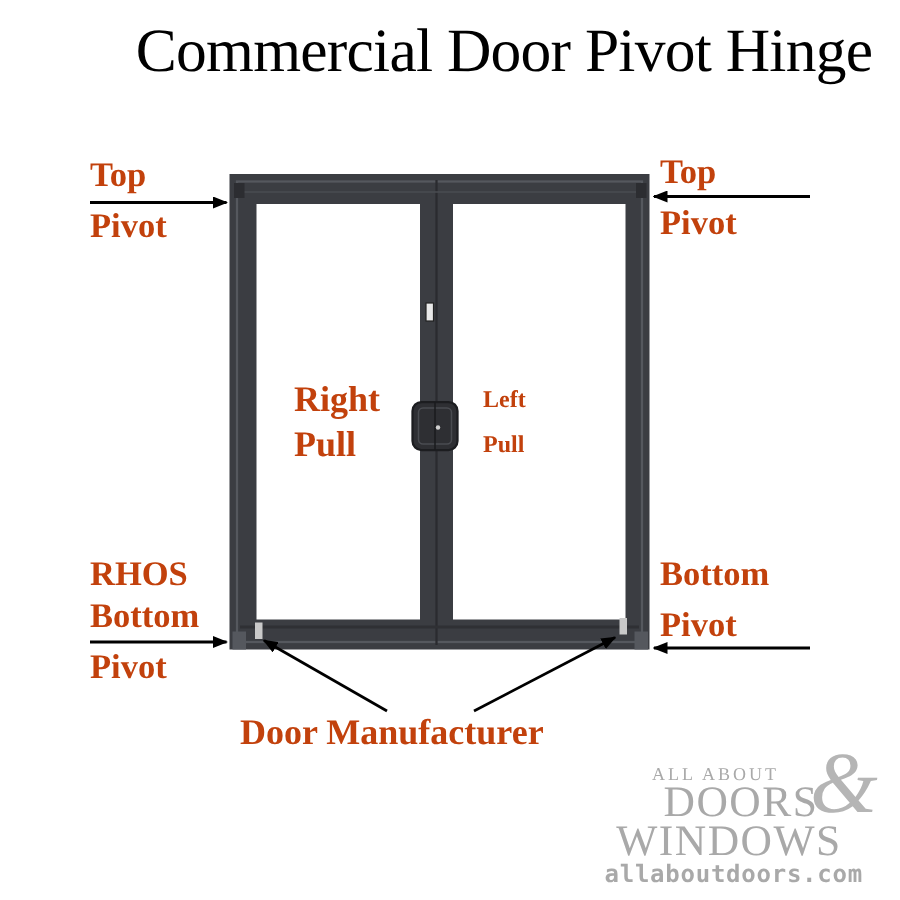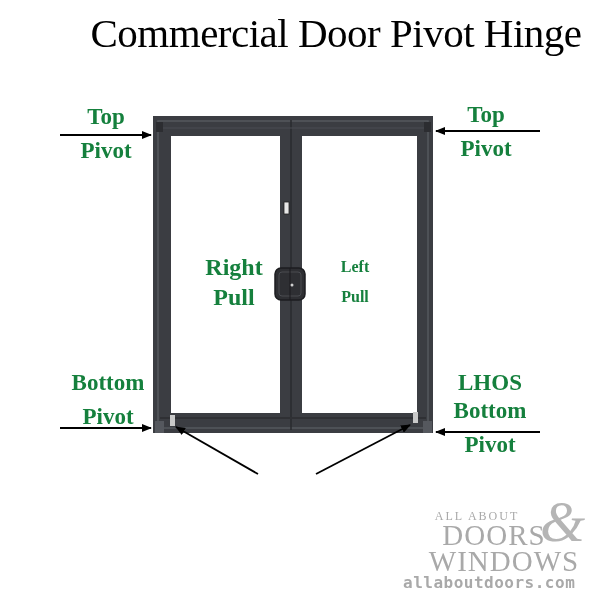--- a/index.html
+++ b/index.html
@@ -5,28 +5,28 @@
     * { margin: 0; padding: 0; box-sizing: border-box; }
     html, body { width: 600px; height: 600px; background: #ffffff; overflow: hidden; }
     body { position: relative; font-family: "Liberation Serif", "DejaVu Serif", serif; color: #000; }
 
     .title {
       position: absolute; left: 0; top: 8px; width: 600px; text-align: center;
       font-size: 41px; font-weight: normal; letter-spacing: -0.5px; line-height: 50px; margin-left: 36px;
     }
 
     .label {
-      position: absolute; font-weight: bold; text-align: center;
-      font-size: 23px; line-height: 28px; color: #15803d;
+      position: absolute; font-weight: bold; 
+      font-size: 23px; line-height: 28px; color: #c2410c;
     }
 
     .wm { position: absolute; text-align: center; color: #a9a9a9; font-family: "Liberation Serif", "DejaVu Serif", serif; }
     .wm-top { left: 412px; top: 508px; width: 130px; font-size: 12px; letter-spacing: 2px; line-height: 16px; }
     .wm-doors { left: 424px; top: 520px; width: 140px; font-size: 29px; letter-spacing: 1px; line-height: 30px; }
-    .wm-windows { left: 420px; top: 546px; width: 168px; font-size: 29px; letter-spacing: 1px; line-height: 30px; }
+    .wm-windows { left: 402px; top: 546px; width: 168px; font-size: 29px; letter-spacing: 1px; line-height: 30px; }
     .wm-url { left: 403px; top: 574px; width: 160px; font-size: 16px; letter-spacing: 0.5px; line-height: 18px; font-family: "DejaVu Sans Mono", "Liberation Mono", monospace; font-weight: bold; }
     .wm-amp { position: absolute; left: 540px; top: 492px; font-size: 58px; color: #b5b5b5; font-style: italic; line-height: 60px; }
 
     svg.scene { position: absolute; left: 0; top: 0; }
   </style>
 </head>
 <body>
 
 <div class="title">Commercial Door Pivot Hinge</div>
 
@@ -91,30 +91,31 @@
 <div class="label" style="left:196px; top:253px; width:76px; font-size:24px;">
   <div>Right</div>
   <div style="margin-top:2px;">Pull</div>
 </div>
 <div class="label" style="left:322px; top:253px; width:66px; font-size:16px;">
   <div>Left</div>
   <div style="margin-top:2px;">Pull</div>
 </div>
 
 <div class="label" style="left:60px; top:369px; width:96px;">
+  <div>RHOS</div>
   <div>Bottom</div>
   <div style="margin-top:6px;">Pivot</div>
 </div>
 <div class="label" style="left:440px; top:369px; width:100px;">
-  <div>LHOS</div>
   <div>Bottom</div>
   <div style="margin-top:6px;">Pivot</div>
 </div>
 
 <div class="label" style="left:160px; top:477px; width:260px; font-size:24px; line-height:24px;">
+  <div>Door Manufacturer</div>
 </div>
 
 <div>
   <div class="wm-amp">&amp;</div>
   <div class="wm wm-top">ALL ABOUT</div>
   <div class="wm wm-doors">DOORS</div>
   <div class="wm wm-windows">WINDOWS</div>
   <div class="wm wm-url">allaboutdoors.com</div>
 </div>
 

